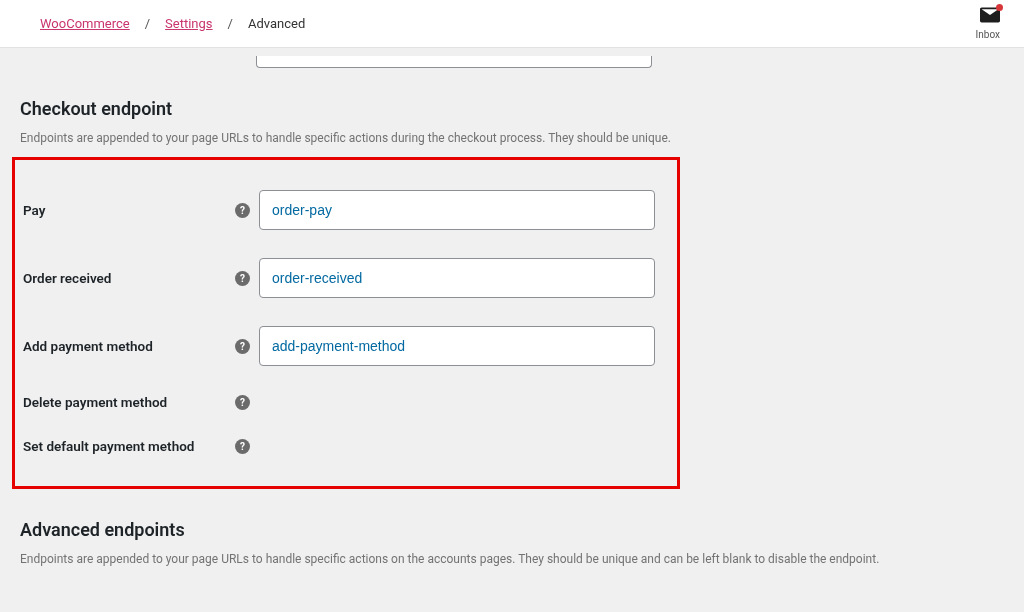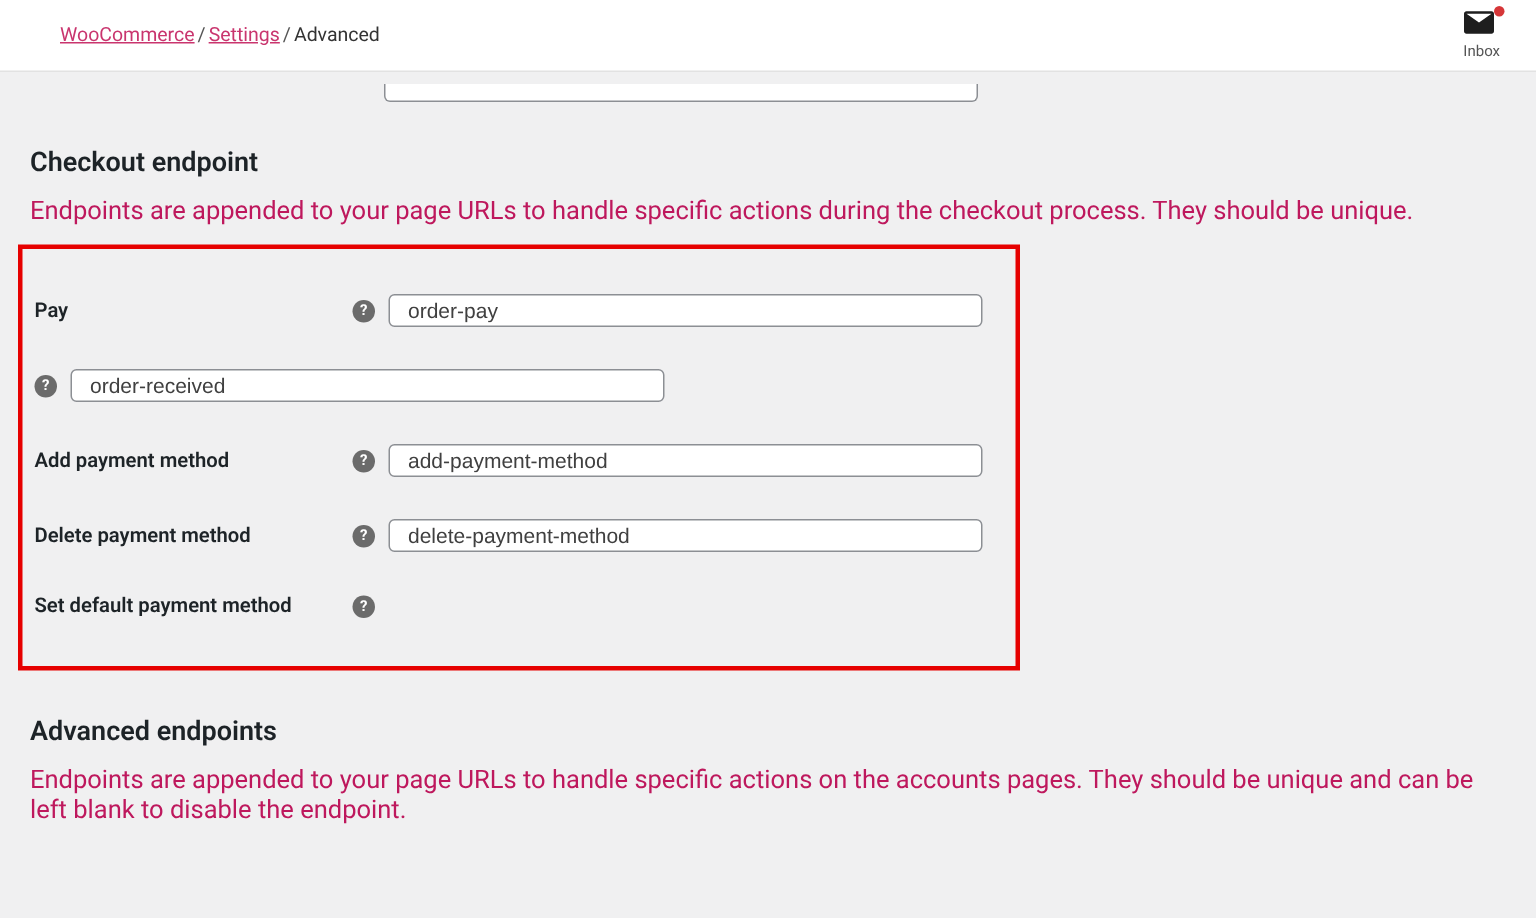--- a/index.html
+++ b/index.html
@@ -20,36 +20,36 @@
       height: 48px;
       padding: 0 24px 0 40px;
       display: flex;
       align-items: center;
       justify-content: space-between;
     }
     .breadcrumb {
       font-size: 13px;
       color: #555;
       display: flex;
-      gap: 2px;
+      gap: 15px;
     }
     .breadcrumb a {
       color: #c9356e;
       text-decoration: underline;
     }
     .breadcrumb .sep {
       color: #555;
     }
     .breadcrumb .current {
       color: #333;
     }
     .inbox {
       display: flex;
       flex-direction: column;
-      align-items: flex-start;
+      align-items: flex-end;
       gap: 2px;
       cursor: pointer;
       position: relative;
     }
     .inbox svg {
       width: 20px;
       height: 16px;
     }
     .inbox .dot {
       position: absolute;
@@ -77,22 +77,22 @@
       border-radius: 0 0 4px 4px;
     }
     .section-title {
       font-size: 18px;
       font-weight: 600;
       color: #1d2327;
       margin-top: 30px;
       margin-bottom: 12px;
     }
     .section-desc {
-      font-size: 17px;
-      color: #be185d;
+      font-size: 12px;
+      color: #737373;
       margin-bottom: 12px;
     }
     .highlight-box {
       border: 3px solid #e60000;
       padding: 16px 0 18px 0;
       margin-left: -8px;
       width: 668px;
     }
     .form-row {
       display: flex;
@@ -122,24 +122,24 @@
       font-weight: bold;
       align-items: center;
       justify-content: center;
       cursor: help;
     }
     .form-row .input-wrap {
       flex: 0 0 auto;
     }
     .form-row input[type="text"] {
       width: 396px;
-      height: 22px;
+      height: 40px;
       padding: 0 12px;
       font-size: 14px;
-      color: #404040;
+      color: #0369a1;
       border: 1px solid #8c8f94;
       border-radius: 4px;
       background: #fff;
     }
   </style>
 </head>
 <body>
 
 <div class="topbar">
   <nav class="breadcrumb">
@@ -171,40 +171,40 @@
 
     <div class="form-row">
       <div class="label">Pay</div>
       <div class="help">
           <span>?</span>
         </div>
       <div class="input-wrap"><input type="text" value="order-pay" style=""></div>
     </div>
 
     <div class="form-row">
+      <div class="label">Order received</div>
       <div class="help">
           <span>?</span>
         </div>
       <div class="input-wrap"><input type="text" value="order-received" style=""></div>
     </div>
 
     <div class="form-row">
       <div class="label">Add payment method</div>
       <div class="help">
           <span>?</span>
         </div>
       <div class="input-wrap"><input type="text" value="add-payment-method" style=""></div>
     </div>
 
     <div class="form-row">
       <div class="label">Delete payment method</div>
       <div class="help">
           <span>?</span>
         </div>
-      <div class="input-wrap"><input type="text" value="delete-payment-method" style=""></div>
     </div>
 
     <div class="form-row">
       <div class="label">Set default payment method</div>
       <div class="help">
           <span>?</span>
         </div>
     </div>
 
   </div>

